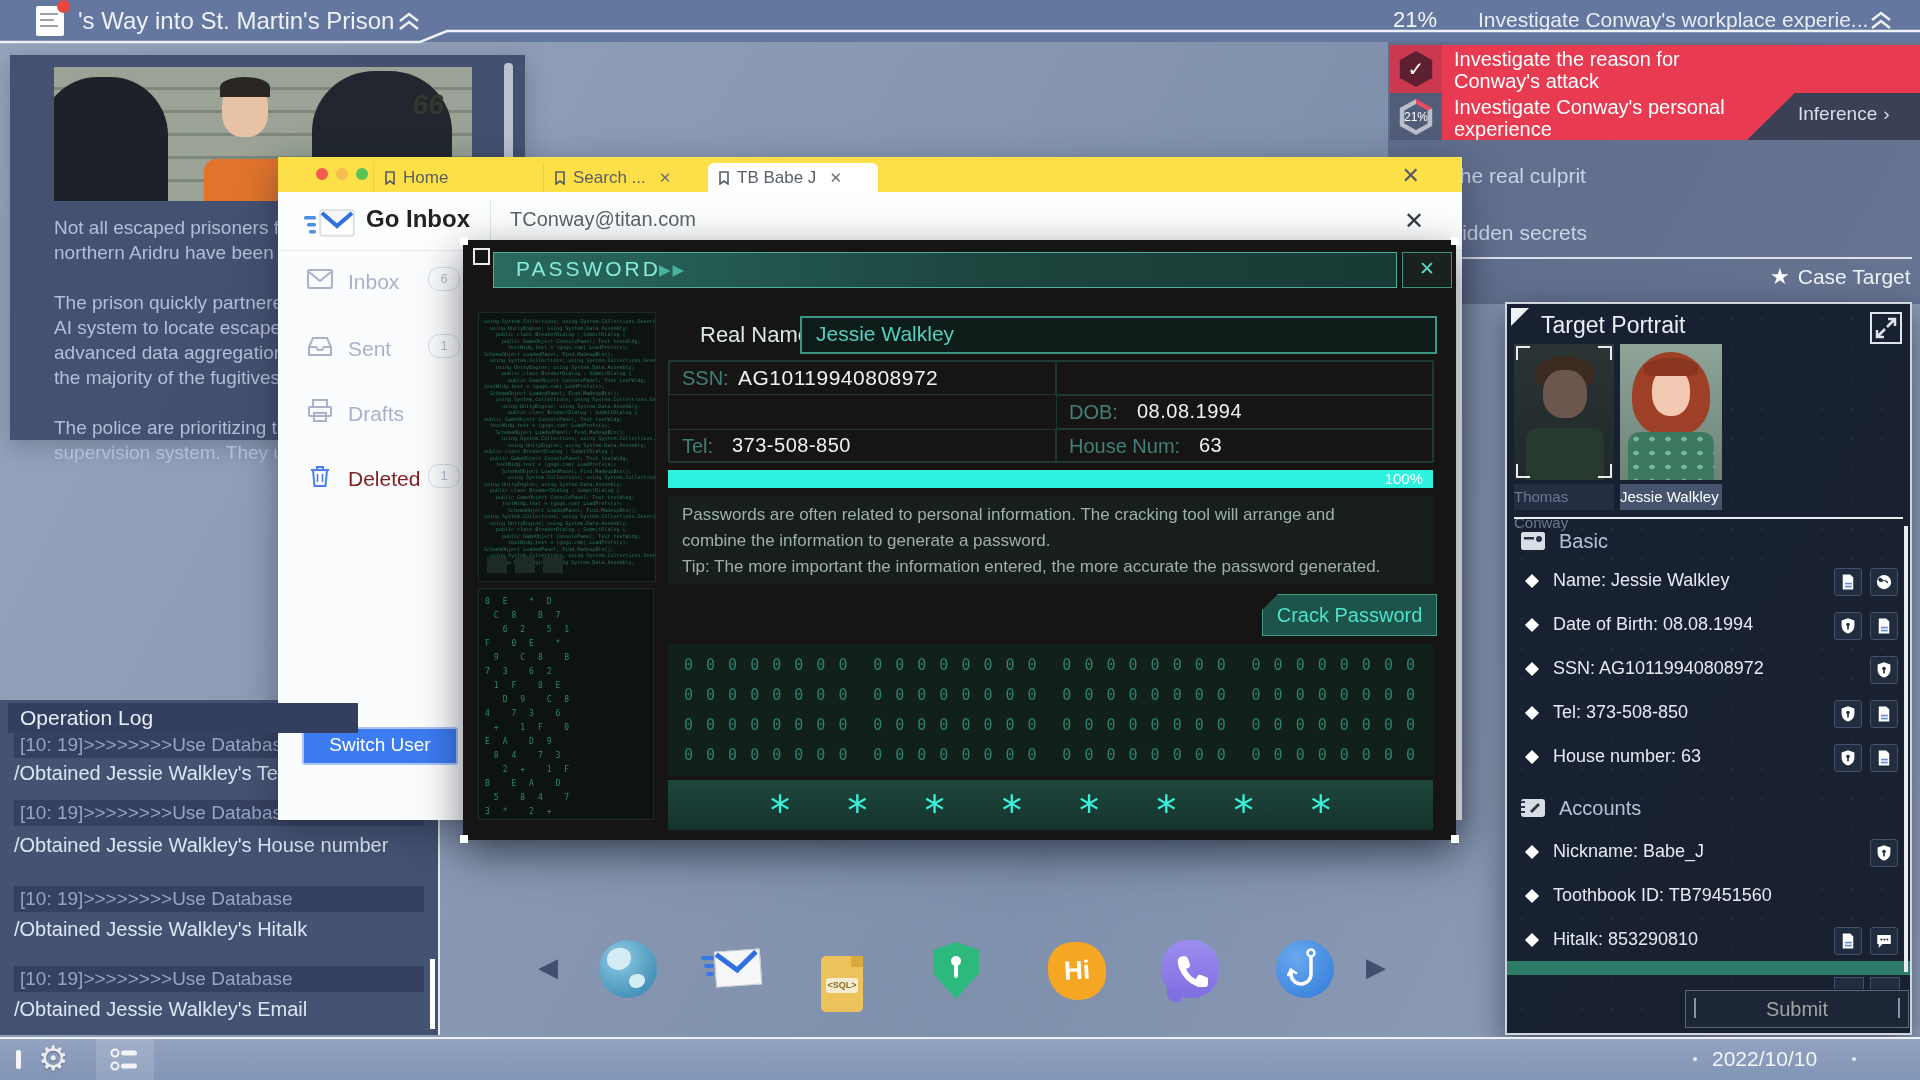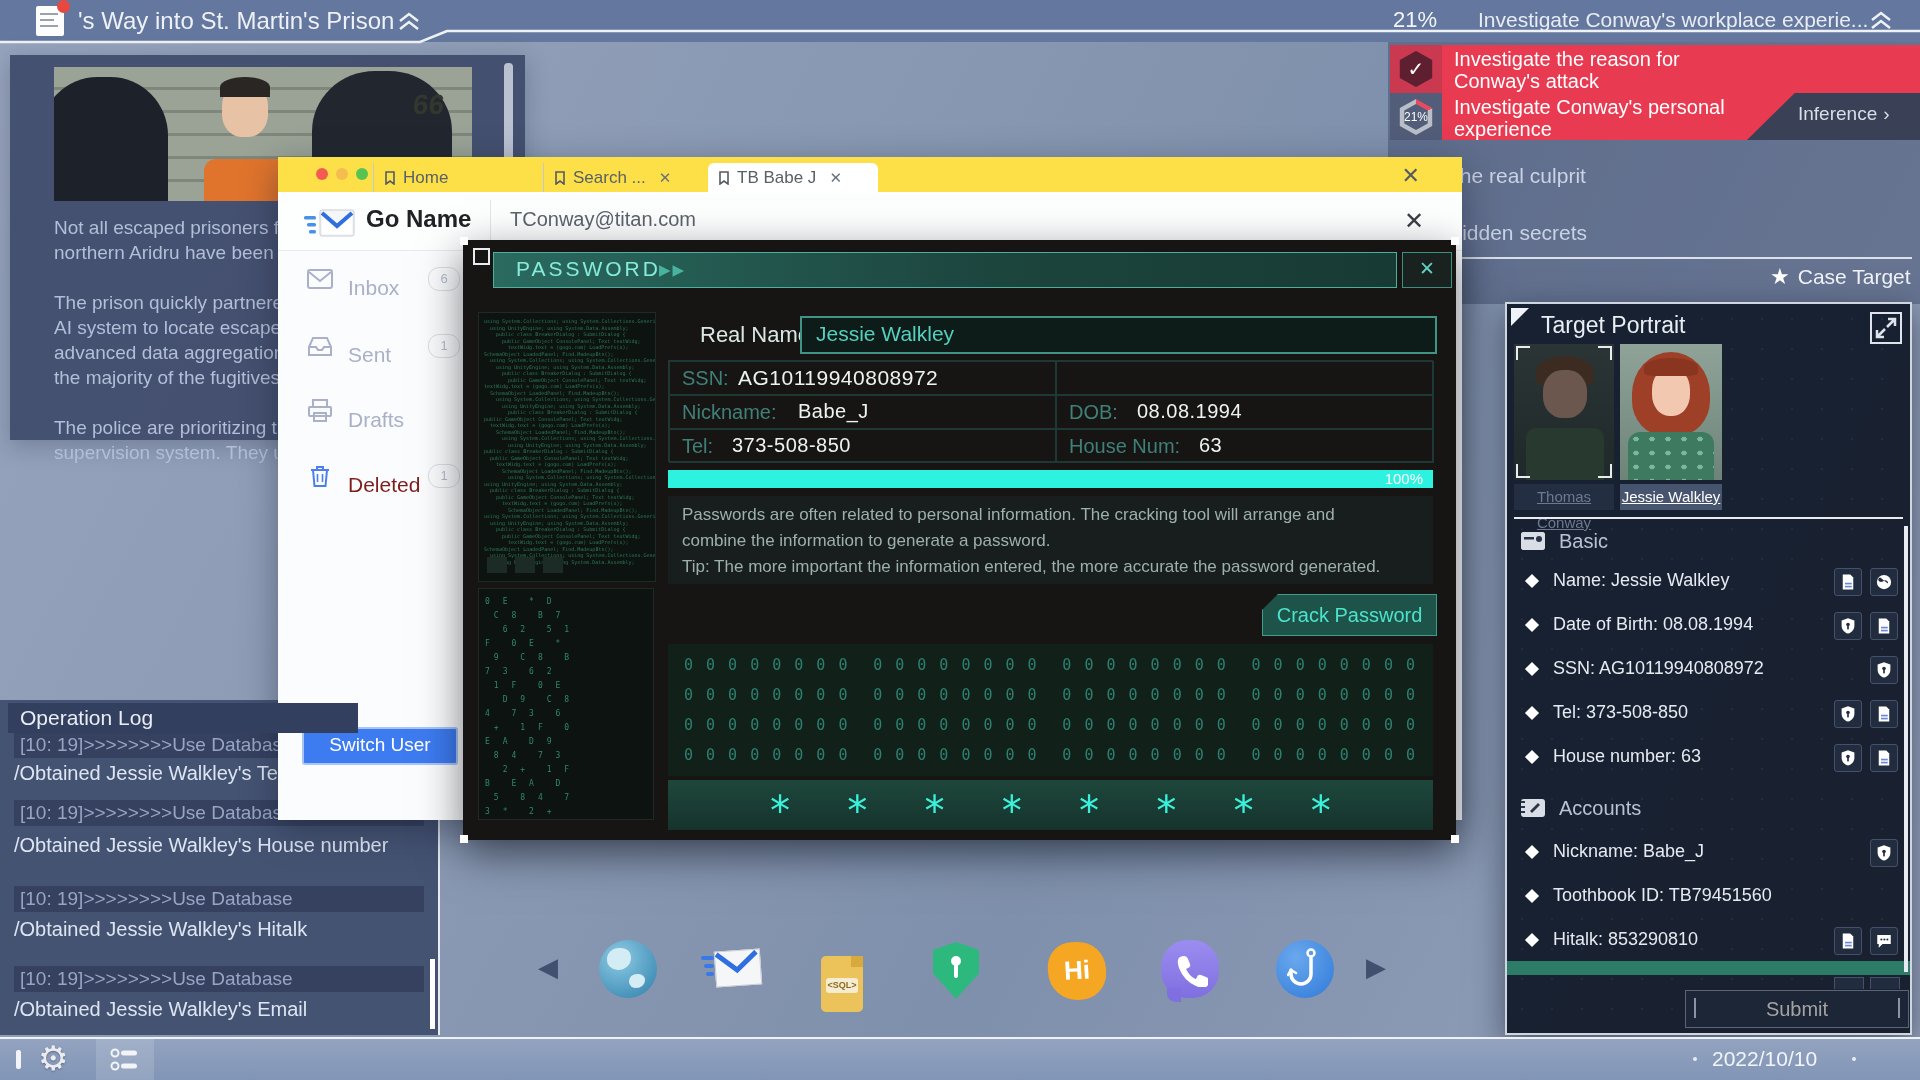--- a/index.html
+++ b/index.html
@@ -70,21 +70,21 @@
        padding:0 10px;font-size:17px;color:#5a6068;border-left:1px solid #c3c9d1;}
   .tab.active{background:#fff;border-radius:6px 6px 0 0;border-left:none;}
   .tab .x{color:#6a7078;font-size:15px;margin-left:6px;}
   #browser-x{position:absolute;right:42px;top:6px;font-size:22px;color:#555b64;}
   #mailhead{position:absolute;left:0;top:35px;width:1184px;height:58px;background:#fdfefe;border-bottom:1px solid #e8eaef;}
   #gomail-label{position:absolute;left:88px;top:13px;font-size:24px;font-weight:bold;color:#202226;}
   #mail-sep{position:absolute;left:212px;top:8px;width:1px;height:42px;background:#e2e5ea;}
   #mail-account{position:absolute;left:232px;top:16px;font-size:20px;color:#5c636d;}
   #mail-x{position:absolute;right:38px;top:15px;font-size:24px;color:#3a3f46;}
   .folder{position:absolute;left:0;width:230px;height:36px;}
-  .folder .f-label{position:absolute;left:70px;top:14px;font-size:21px;color:#a9b0c8;}
+  .folder .f-label{position:absolute;left:70px;top:8px;font-size:21px;color:#a9b0c8;}
   .folder.selected .f-label{color:#7f1d1d;}
   .folder .badge{position:absolute;left:150px;top:5px;width:30px;height:22px;border:1px solid #dadee6;
        border-radius:11px;font-size:13px;color:#b5bccb;text-align:center;line-height:22px;}
   .folder svg{position:absolute;left:28px;top:4px;}
   #switch-user{position:absolute;left:24px;top:570px;width:152px;height:34px;background:#3d7bf0;
       border:2px solid #a9c5f8;border-radius:3px;color:#fff;font-size:19px;text-align:center;line-height:32px;}
   
   #pwwin{left:463px;top:240px;width:993px;height:600px;background:#161514;
      box-shadow:0 14px 40px rgba(10,14,24,.55);}
   .corner-sq{position:absolute;width:8px;height:8px;background:#fff;}
@@ -133,21 +133,21 @@
      border:2px solid #cfd6e0;box-sizing:border-box;
      background-image:radial-gradient(circle,rgba(255,255,255,.05) 1px,transparent 1.5px);
      background-size:30px 30px;box-shadow:0 10px 30px rgba(12,18,32,.5);}
   #cp-corner{position:absolute;left:4px;top:4px;width:0;height:0;
      border-left:18px solid #f0f3f8;border-bottom:18px solid transparent;}
   #cp-title{position:absolute;left:34px;top:8px;font-size:23px;color:#e9edf4;}
   #cp-expand{position:absolute;right:8px;top:8px;width:28px;height:28px;border:2px solid #dfe4ec;}
   .portrait{position:absolute;top:40px;width:100px;height:136px;overflow:hidden;}
   #portrait-1{left:7px;background:linear-gradient(#4e5e57,#39463f);}
   #portrait-2{left:113px;width:102px;background:linear-gradient(#8fa399,#6e8479);}
-  .p-label{position:absolute;top:180px;height:26px;font-size:15px;text-align:center;line-height:26px;text-decoration:underline;}
+  .p-label{position:absolute;top:180px;height:26px;font-size:15px;line-height:26px;}
   #p-label-1{left:7px;width:100px;background:#242e42;color:#6e7890;}
   #p-label-2{left:113px;width:102px;background:#46546e;color:#fff;}
   .bracket{position:absolute;width:12px;height:12px;border:2px solid #e8ecf2;}
   #cp-div{position:absolute;left:7px;top:213px;width:389px;height:2px;background:#e8ecf2;}
   .sec-header{position:absolute;left:14px;font-size:20px;color:#b8c2d4;}
   .sec-icon{position:absolute;left:14px;width:24px;height:18px;background:#d8dde6;border-radius:3px;}
   .info-row{position:absolute;left:14px;width:380px;height:30px;}
   .info-row .dia{position:absolute;left:6px;top:8px;width:10px;height:10px;background:#fff;transform:rotate(45deg);}
   .info-row .txt{position:absolute;left:32px;top:2px;font-size:18px;color:#e6ebf2;white-space:nowrap;}
   .ic{position:absolute;top:0;width:28px;height:28px;background:#222c3f;border:1px solid #46506a;
@@ -321,21 +321,21 @@
   </div>
   <div id="mailhead">
     <svg style="position:absolute;left:25px;top:12px;" width="52" height="36" viewBox="0 0 52 36">
       <rect x="1" y="12" width="12" height="3.5" rx="1.5" fill="#4a90e8"></rect>
       <rect x="4" y="19" width="9" height="3.5" rx="1.5" fill="#4a90e8"></rect>
       <rect x="6" y="26" width="7" height="3.5" rx="1.5" fill="#4a90e8"></rect>
       <rect x="17" y="6" width="34" height="26" rx="2" fill="#f4f6f8" stroke="#c8ccd4"></rect>
       <path d="M19 9 L34 22 L49 9 L49 30 L19 30 Z" fill="#fff"></path>
       <path d="M19 9 L34 22 L49 9" stroke="#2f6fe0" stroke-width="4" fill="none"></path>
     </svg>
-    <div id="gomail-label">Go Name</div>
+    <div id="gomail-label">Go Inbox</div>
     <div id="mail-sep"></div>
     <div id="mail-account">TConway@titan.com</div>
     <div id="mail-x">✕</div>
   </div>
   <div id="folders-holder">
       <div class="folder" style="top: 105px;"><span><svg width="28" height="26" viewBox="0 0 28 26" style="position: absolute; left: 28px; top: 4px;">
             <rect x="2" y="4" width="24" height="18" rx="2" fill="none" stroke="#a9b0c8" stroke-width="2"></rect>
             <path d="M3 6 L14 15 L25 6" stroke="#a9b0c8" stroke-width="2" fill="none"></path>
           </svg></span><div class="f-label">Inbox</div><div class="badge">6</div></div>
       <div class="folder" style="top: 172px;"><span><svg width="28" height="26" viewBox="0 0 28 26" style="position: absolute; left: 28px; top: 4px;">
@@ -437,24 +437,20 @@
   <div id="rn-input">
     <div id="rn-value">Jessie Walkley</div>
   </div>
 
   <div id="pw-grid">
     <div class="cell" style="left:0;top:0;width:387px;height:34px;text-decoration:underline;">
       <span class="lab">SSN:</span>
       <span class="val" style="left:68px;font-size:21px;">AG10119940808972</span>
     </div>
     <div class="cell" style="left:387px;top:0;width:378px;height:34px;"></div>
-    <div class="cell" style="left:0;top:34px;width:387px;height:34px;">
-      <span class="lab">Nickname:</span>
-      <span class="val" style="left:128px;">Babe_J</span>
-    </div>
     <div class="cell" style="left:387px;top:34px;width:378px;height:34px;">
       <span class="lab">DOB:</span>
       <span class="val" style="left:80px;">08.08.1994</span>
     </div>
     <div class="cell" style="left:0;top:68px;width:387px;height:34px;">
       <span class="lab">Tel:</span>
       <span class="val" style="left:62px;">373-508-850</span>
     </div>
     <div class="cell" style="left:387px;top:68px;width:378px;height:34px;">
       <span class="lab">House Num:</span>

